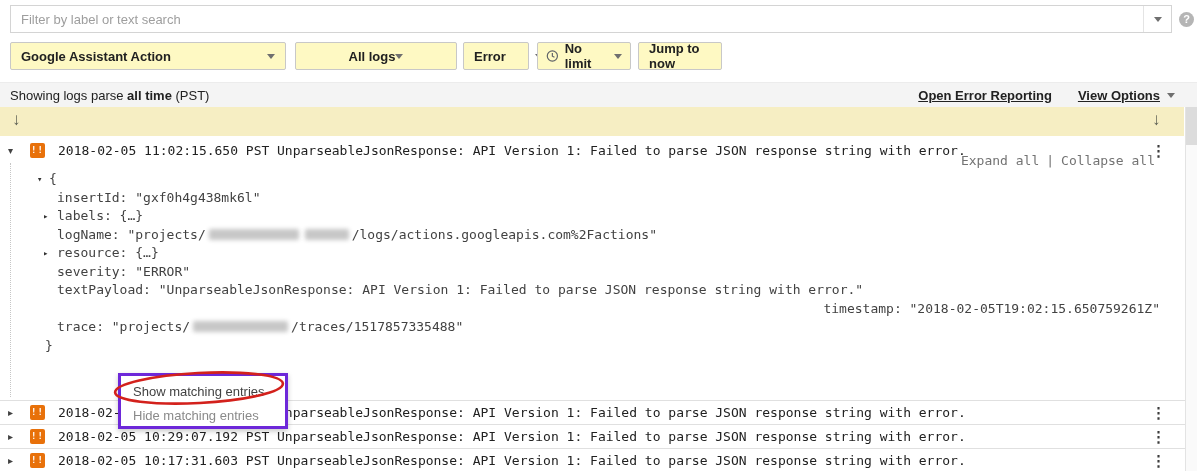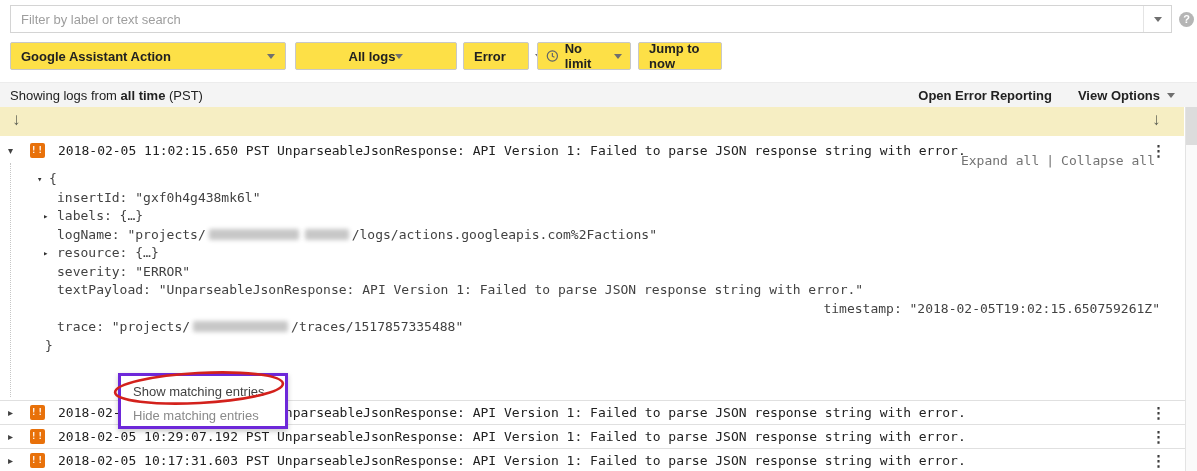--- a/index.html
+++ b/index.html
@@ -13,36 +13,36 @@
     font:13px "Liberation Sans",sans-serif;color:#212121;background:transparent;}
   .filter-wrap input::placeholder{color:#9e9e9e;}
   .caret-zone{width:27px;border-left:1px solid #e4e4e4;display:flex;align-items:center;justify-content:center;}
   .caret{width:0;height:0;border-left:4px solid transparent;border-right:4px solid transparent;
     border-top:5px solid #6f6f6f;display:inline-block;}
   .help-icon{position:absolute;left:1179px;top:12px;width:15px;height:15px;border-radius:50%;
     background:#b5b5b5;color:#fff;font:bold 11px/15px "Liberation Sans",sans-serif;text-align:center;cursor:pointer;}
 
   
   .tbtn{position:absolute;top:42px;height:28px;box-sizing:border-box;border:1px solid #c8c8c8;
-    background:#fde047;border-radius:2px;font-weight:600;font-size:13px;color:#212121;
+    background:#fef9c3;border-radius:2px;font-weight:600;font-size:13px;color:#212121;
     display:flex;align-items:center;padding:0 10px;cursor:pointer;}
   #btn-resource{left:10px;width:276px;justify-content:space-between;}
   #btn-logs{left:295px;width:162px;justify-content:center;}
   #btn-severity{left:463px;width:66px;gap:20px;}
   #btn-severity .caret{margin-left:9px;}
   #btn-timelimit{left:537px;width:94px;padding:0 8px;}
   #btn-timelimit .lbl{margin:8px 6px;}
   #btn-jump{left:638px;width:84px;justify-content:center;}
 
   
   .header-bar{position:absolute;left:0;top:82px;width:1197px;height:25px;background:#f4f4f4;
     border-top:1px solid #ececec;display:flex;align-items:center;box-sizing:border-box;
     padding:0 22px 0 10px;font-size:13px;}
   .header-bar b{font-weight:700;}
-  .header-right{margin-left:auto;display:flex;align-items:flex-start;gap:26px;font-weight:700;}
+  .header-right{margin-left:auto;display:flex;align-items:flex-start;gap:26px;font-weight:700;text-decoration:underline;}
   .hdr-link{cursor:pointer;display:flex;align-items:center;}
   .hdr-link .caret{margin-left:7px;}
 
   
   .yellow-bar{position:absolute;left:0;top:107px;width:1184px;height:29px;background:#f6eec3;}
   .dl-arrow{position:absolute;top:3px;font-size:17px;font-weight:600;color:#5b5e52;cursor:pointer;}
 
   
   .scroll-track{position:absolute;left:1185px;top:107px;width:12px;height:364px;
     background:#fafafa;border-left:1px solid #e3e3e3;box-sizing:border-box;}
@@ -107,21 +107,21 @@
     <path d="M7 3.8v3.4l2.3 1.2" fill="none" stroke="#5f6368" stroke-width="1.3"></path>
   </svg>
   <span class="lbl">No limit</span>
   <span class="caret"></span>
 </div>
 <div class="tbtn" id="btn-jump">
   <span>Jump to now</span>
 </div>
 
 <div class="header-bar">
-  <span><span>Showing logs from </span><b>all time</b><span> (PST)</span></span>
+  <span><span>Showing logs parse </span><b>all time</b><span> (PST)</span></span>
   <div class="header-right">
     <span class="hdr-link">Open Error Reporting</span>
     <span class="hdr-link">
       <span>View Options</span>
       <span class="caret"></span>
     </span>
   </div>
 </div>
 
 <div class="yellow-bar">

